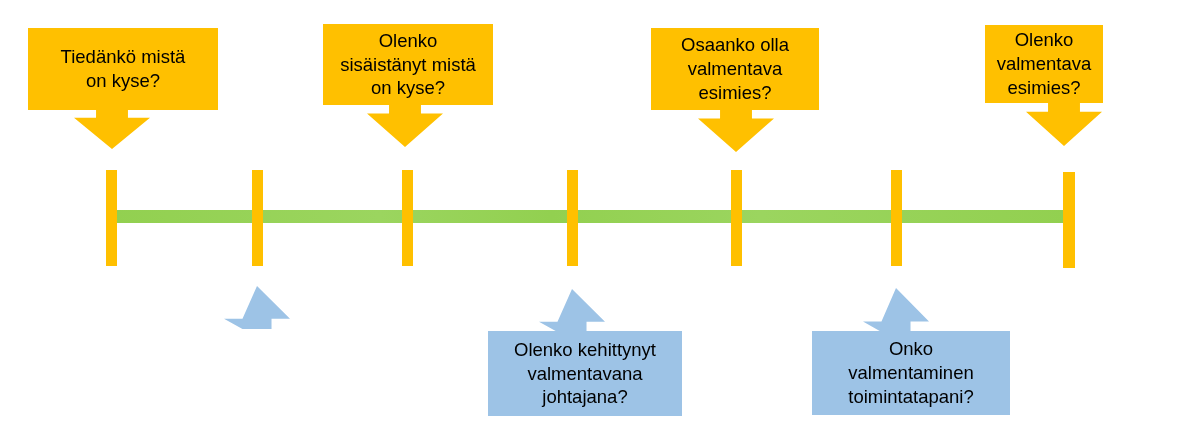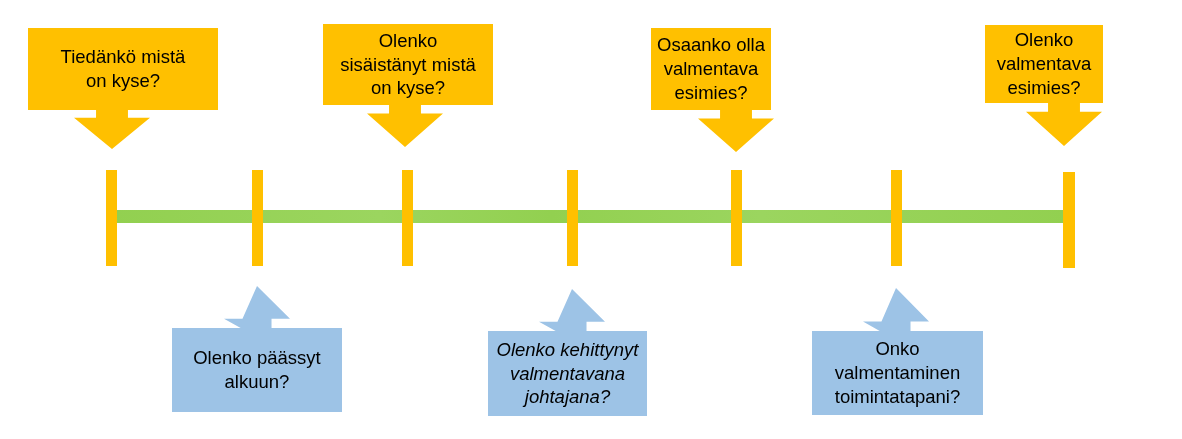--- a/index.html
+++ b/index.html
@@ -65,21 +65,21 @@
   </div>
   <div class="arrow down" style="left:74px; top:109px; width:76px; height:40px;"></div>
 
   <div class="callout top" style="left:323px; top:24px; width:170px; height:81px;">
     <span>Olenko
 sisäistänyt mistä
 on kyse?</span>
   </div>
   <div class="arrow down" style="left:367px; top:104px; width:76px; height:43px;"></div>
 
-  <div class="callout top" style="left:651px; top:28px; width:120px; height:82px;">
+  <div class="callout top" style="left:651px; top:28px; width:168px; height:82px;">
     <span>Osaanko olla
 valmentava
 esimies?</span>
   </div>
   <div class="arrow down" style="left:698px; top:109px; width:76px; height:43px;"></div>
 
   <div class="callout top" style="left:985px; top:25px; width:118px; height:78px;">
     <span>Olenko
 valmentava
 esimies?</span>
@@ -89,32 +89,28 @@
   <div class="timeline-line"></div>
   <div class="tick" style="left:106px;"></div>
   <div class="tick" style="left:252px;"></div>
   <div class="tick" style="left:402px;"></div>
   <div class="tick" style="left:567px;"></div>
   <div class="tick" style="left:731px;"></div>
   <div class="tick" style="left:891px;"></div>
   <div class="tick" style="left:1063px; width:12px; top:172px;"></div>
 
   <div class="arrow up" style="left:224px; top:286px; width:66px; height:43px;"></div>
-  <div class="callout bottom" style="left:172px; top:328px; width:170px; height:84px;">
-    <span>Olenko päässyt
-alkuun?</span>
-  </div>
 
   <div class="arrow up" style="left:539px; top:289px; width:66px; height:43px;"></div>
-  <div class="callout bottom" style="left:488px; top:331px; width:159px; height:85px;font-style:italic;">
+  <div class="callout bottom" style="left:488px; top:331px; width:194px; height:85px;">
     <span>Olenko kehittynyt
 valmentavana
 johtajana?</span>
   </div>
 
   <div class="arrow up" style="left:863px; top:288px; width:66px; height:44px;"></div>
-  <div class="callout bottom" style="left:812px; top:331px; width:171px; height:84px;">
+  <div class="callout bottom" style="left:812px; top:331px; width:198px; height:84px;">
     <span>Onko
 valmentaminen
 toimintatapani?</span>
   </div>
 
 </div>
 
 </body></html>

